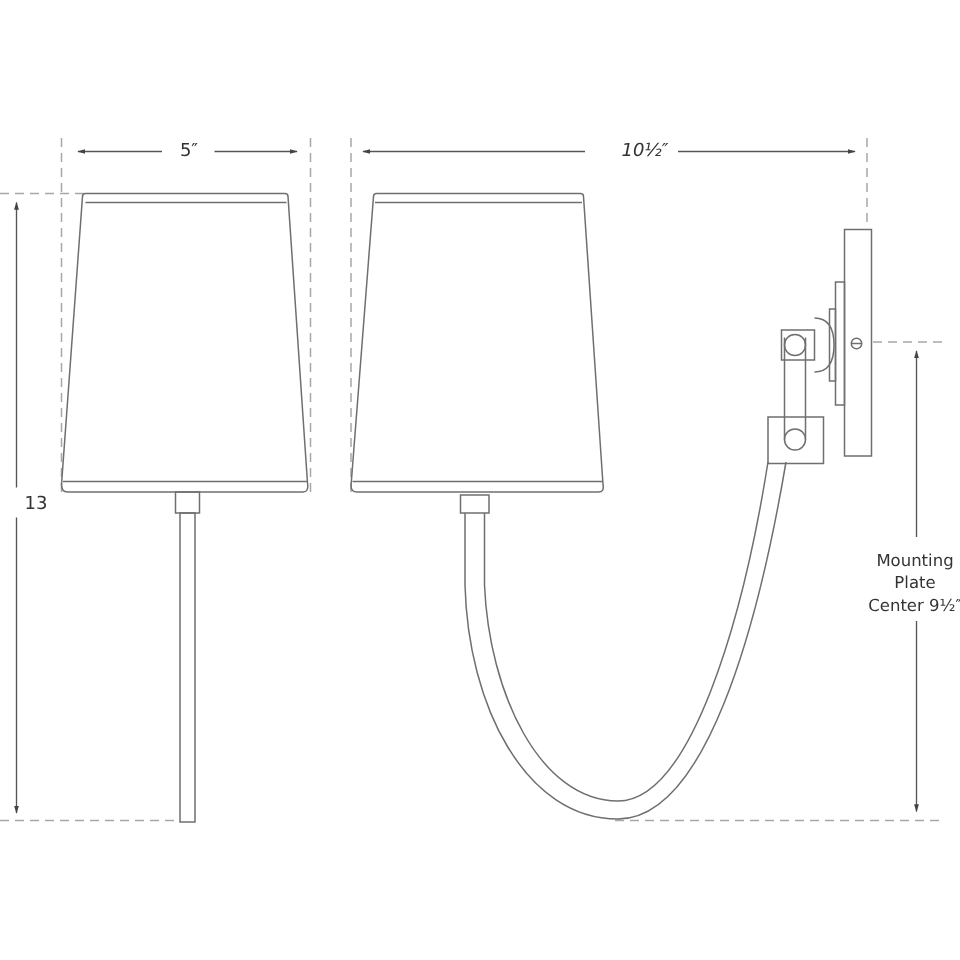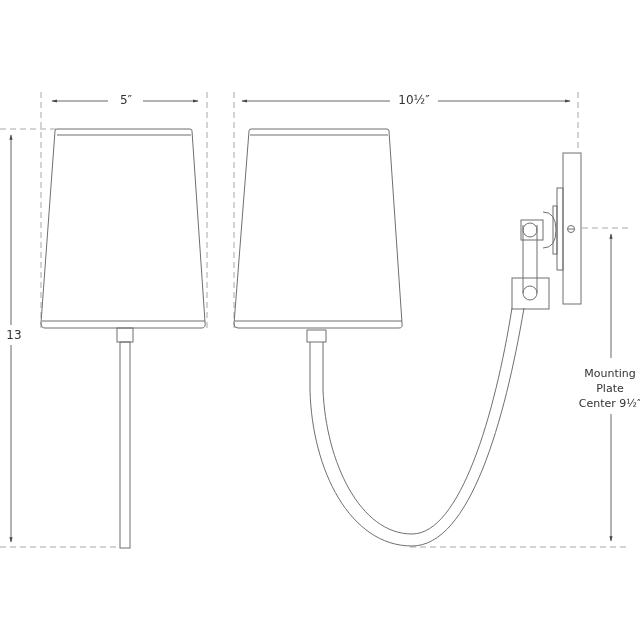--- a/index.html
+++ b/index.html
@@ -93,20 +93,20 @@
     <rect class="ln" x="557" y="188" width="6" height="82"></rect>
 
     <rect class="ln" x="563" y="153" width="18" height="151"></rect>
 
     <circle class="ln" cx="571" cy="229" r="3.5"></circle>
     <line class="ln" x1="568" y1="229" x2="574" y2="229"></line>
   </g>
 </svg>
 
 <div class="lbl" style="left:112px; top:93px; width:28px;">5″</div>
-<div class="lbl" style="left:392px; top:93px; width:44px;">10½″</div>
-<div class="lbl" style="left:4px; top:328px; width:20px;">13</div>
+<div class="lbl" style="left:408px; top:93px; width:44px;font-style:italic;">10½″</div>
+<div class="lbl" style="left:14px; top:328px; width:20px;">13</div>
 
 <div class="ml" style="left:576px; top:366px; width:68px;">
   <div>Mounting</div>
   <div>Plate</div>
   <div>Center 9½″</div>
 </div>
 
 </body></html>

